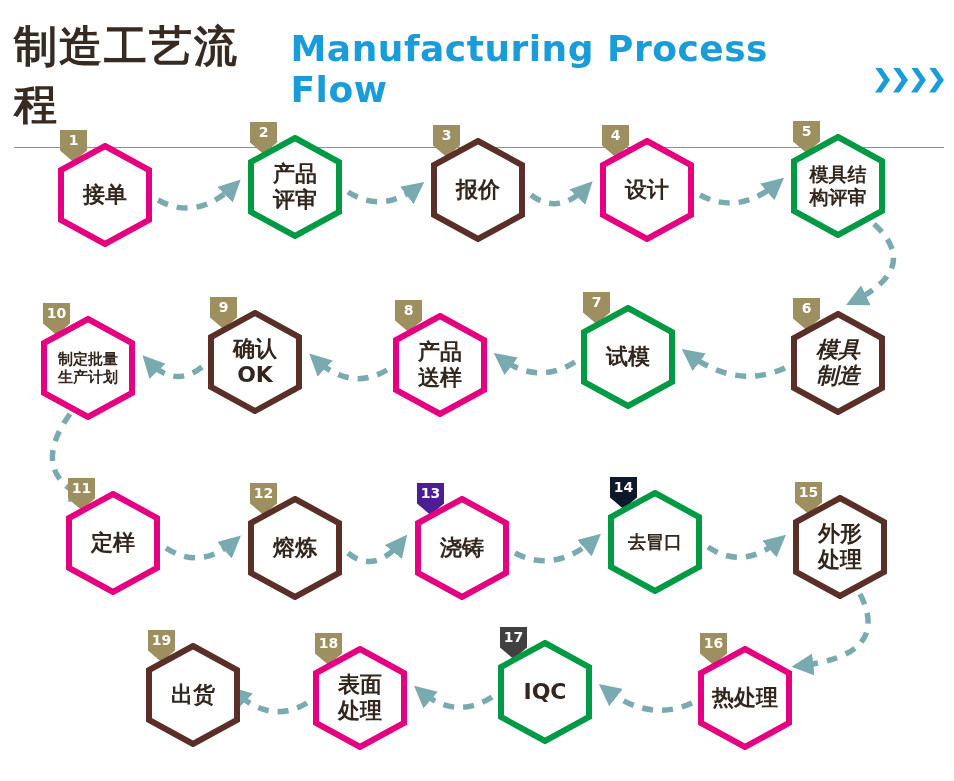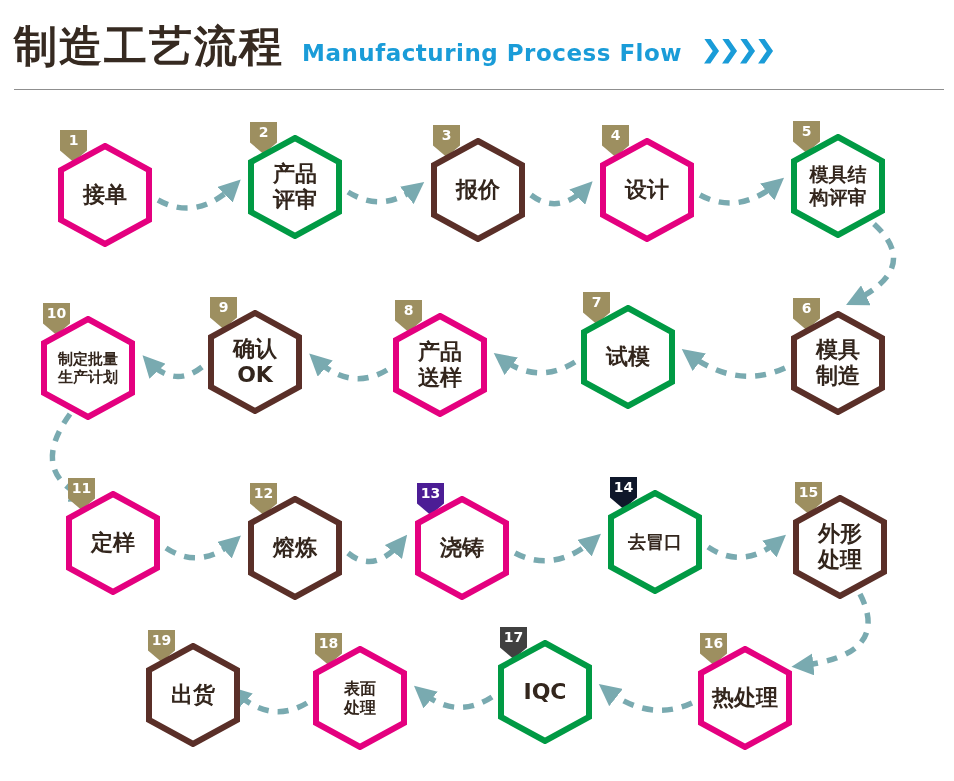--- a/index.html
+++ b/index.html
@@ -6,21 +6,21 @@
   html, body { width: 954px; height: 781px; }
   body {
     position: relative;
     background: #ffffff;
     font-family: "DejaVu Sans", "Liberation Sans", sans-serif;
     overflow: hidden;
   }
   .header { position: absolute; left: 0; top: 0; width: 100%; padding: 18px 10px 0 14px; }
   .title-row { display: flex; align-items: baseline; gap: 18px; }
   .title-zh { font-size: 43px; font-weight: 900; color: #362a21; letter-spacing: 2px; }
-  .title-en { font-size: 23px; font-weight: 600; letter-spacing: 0.5px; }
+  .title-en { font-size: 36px; font-weight: 600; letter-spacing: 0.5px; }
   .chevrons { display: inline-flex; gap: 3px; align-self: center; margin-left: 4px; transform: translateY(4px); }
   .chev { width: 15px; height: 25px; clip-path: polygon(0 0, 42% 0, 100% 50%, 42% 100%, 0 100%, 58% 50%); }
   .rule { margin-top: 13px; border-top: 1.5px solid #8f8f8f; }
 
   #diagram { position: absolute; left: 0; top: 0; width: 954px; height: 781px; }
   #arrows { position: absolute; left: 0; top: 0; pointer-events: none; }
 
   .node { position: absolute; width: 94px; height: 104px; }
   .node .hex { position: absolute; left: 0; top: 0; z-index: 1; }
   .node .badge {
@@ -114,21 +114,21 @@
         <polygon points="47,3 91,27 91,77 47,101 3,77 3,27" fill="#ffffff" stroke="#009a44" stroke-width="6" stroke-linejoin="miter"></polygon>
       </svg>
       <span class="label" style="font-size: 19px; color: rgb(51, 38, 29);">模具结
 构评审</span>
     </div>
     <div class="node" style="left: 791px; top: 311px;">
       <span class="badge" style="background: rgb(157, 143, 96);">6</span>
       <svg class="hex" width="94" height="104" viewBox="0 0 94 104">
         <polygon points="47,3 91,27 91,77 47,101 3,77 3,27" fill="#ffffff" stroke="#5a2f28" stroke-width="6" stroke-linejoin="miter"></polygon>
       </svg>
-      <span class="label" style="font-size: 22px; color: rgb(51, 38, 29);">模具
+      <span class="label" style="font-size: 22px; color: rgb(51, 38, 29); font-style: italic;">模具
 制造</span>
     </div>
     <div class="node" style="left: 581px; top: 305px;">
       <span class="badge" style="background: rgb(157, 143, 96);">7</span>
       <svg class="hex" width="94" height="104" viewBox="0 0 94 104">
         <polygon points="47,3 91,27 91,77 47,101 3,77 3,27" fill="#ffffff" stroke="#009a44" stroke-width="6" stroke-linejoin="miter"></polygon>
       </svg>
       <span class="label" style="font-size: 22px; color: rgb(51, 38, 29);">试模</span>
     </div>
     <div class="node" style="left: 393px; top: 313px;">
@@ -203,21 +203,21 @@
       <svg class="hex" width="94" height="104" viewBox="0 0 94 104">
         <polygon points="47,3 91,27 91,77 47,101 3,77 3,27" fill="#ffffff" stroke="#009a44" stroke-width="6" stroke-linejoin="miter"></polygon>
       </svg>
       <span class="label" style="font-size: 22px; color: rgb(51, 38, 29);">IQC</span>
     </div>
     <div class="node" style="left: 313px; top: 646px;">
       <span class="badge" style="background: rgb(157, 143, 96);">18</span>
       <svg class="hex" width="94" height="104" viewBox="0 0 94 104">
         <polygon points="47,3 91,27 91,77 47,101 3,77 3,27" fill="#ffffff" stroke="#e4007f" stroke-width="6" stroke-linejoin="miter"></polygon>
       </svg>
-      <span class="label" style="font-size: 16px; color: rgb(51, 38, 29); text-align: center;">表面
+      <span class="label" style="font-size: 22px; color: rgb(51, 38, 29); text-align: center;">表面
 处理</span>
     </div>
     <div class="node" style="left: 128px; top: 643px; margin-left: 18px;">
       <span class="badge" style="background: rgb(157, 143, 96);">19</span>
       <svg class="hex" width="94" height="104" viewBox="0 0 94 104">
         <polygon points="47,3 91,27 91,77 47,101 3,77 3,27" fill="#ffffff" stroke="#5a2f28" stroke-width="6" stroke-linejoin="miter"></polygon>
       </svg>
       <span class="label" style="font-size: 22px; color: rgb(51, 38, 29);">出货</span>
     </div>
   </div>

